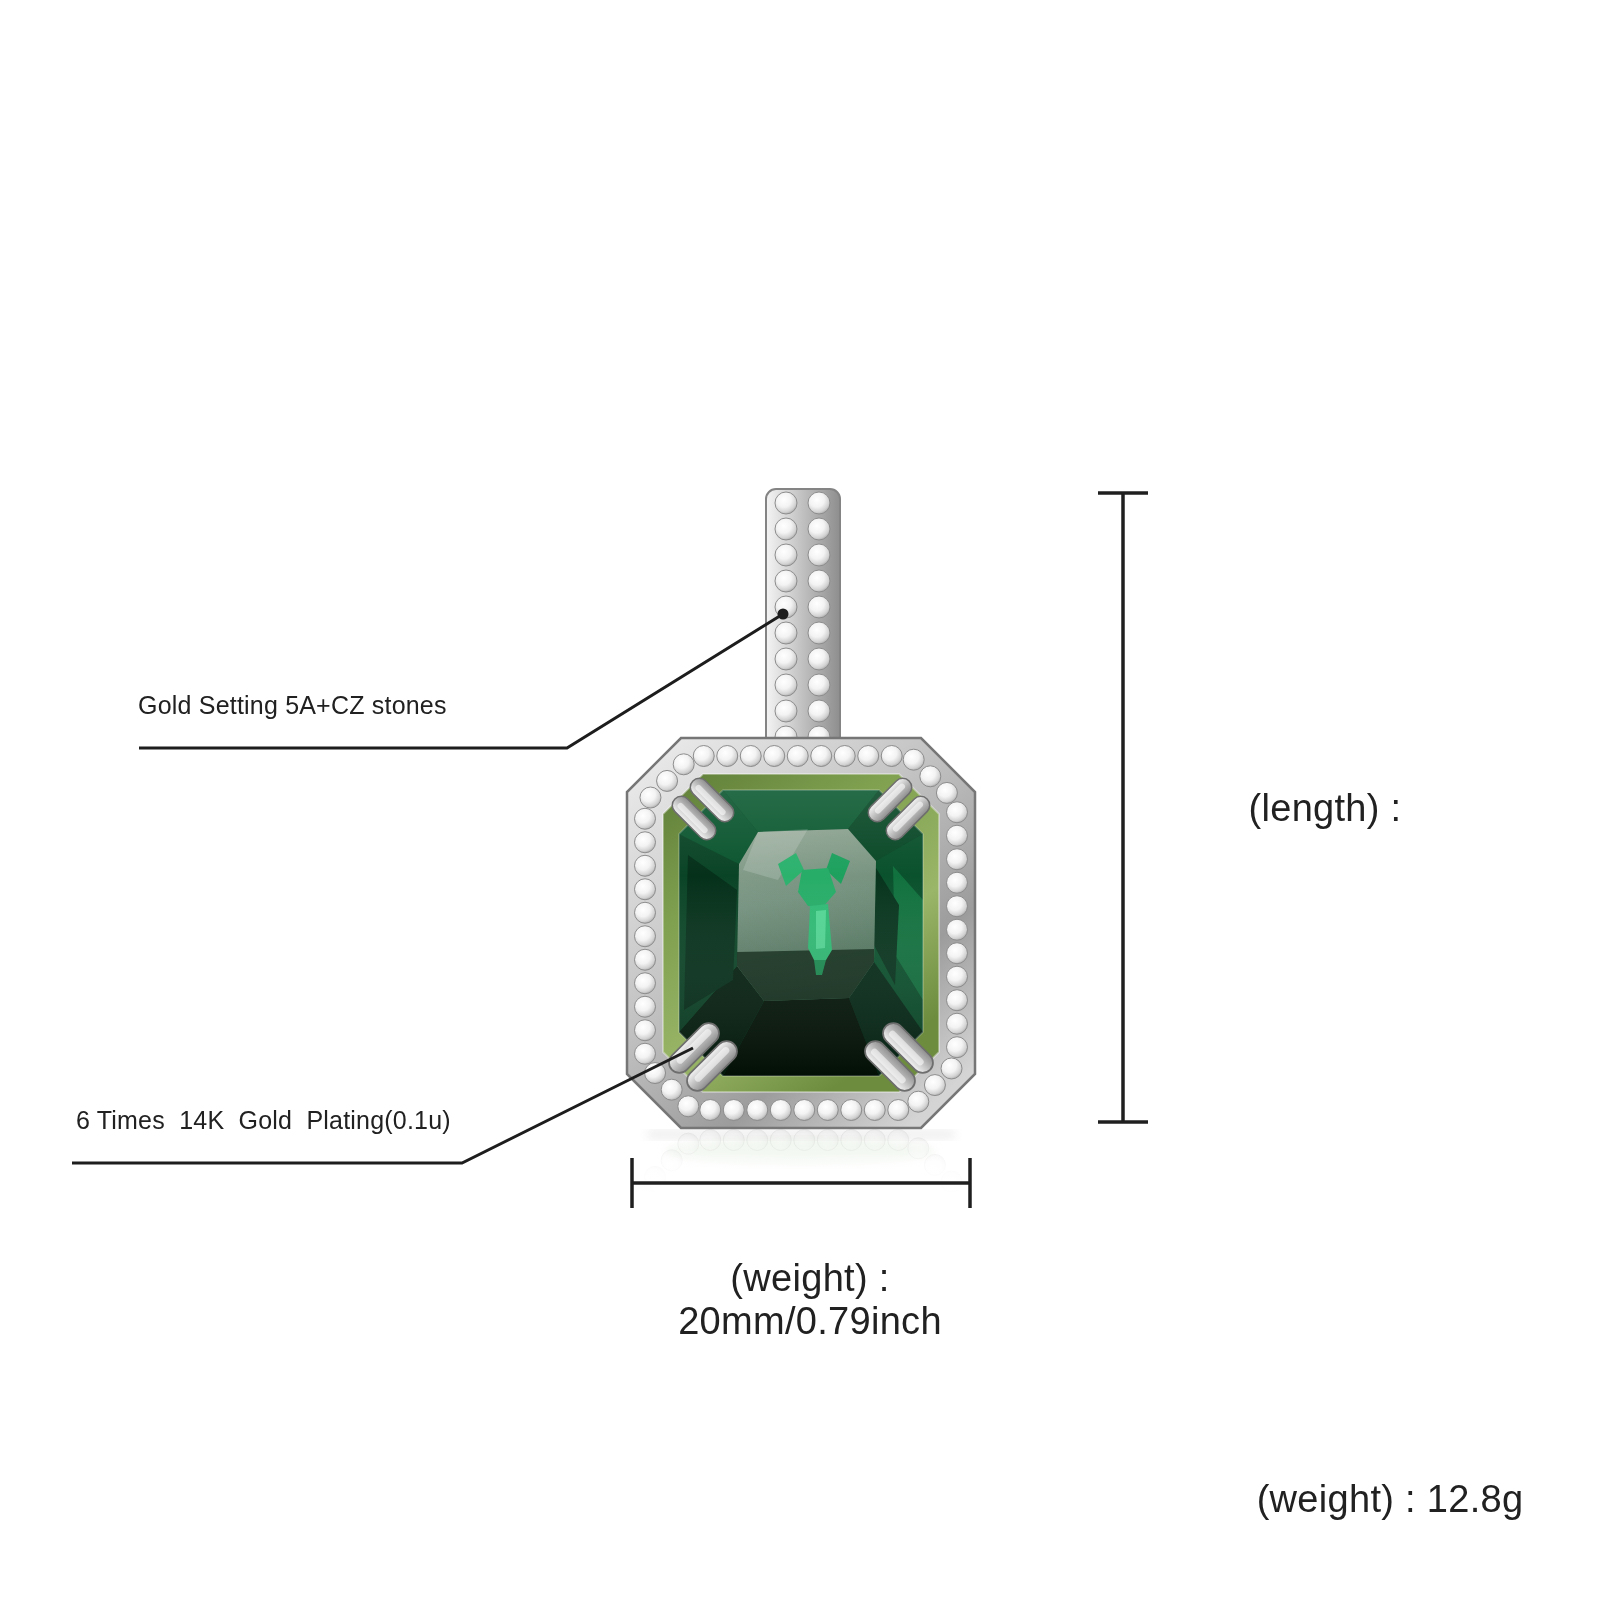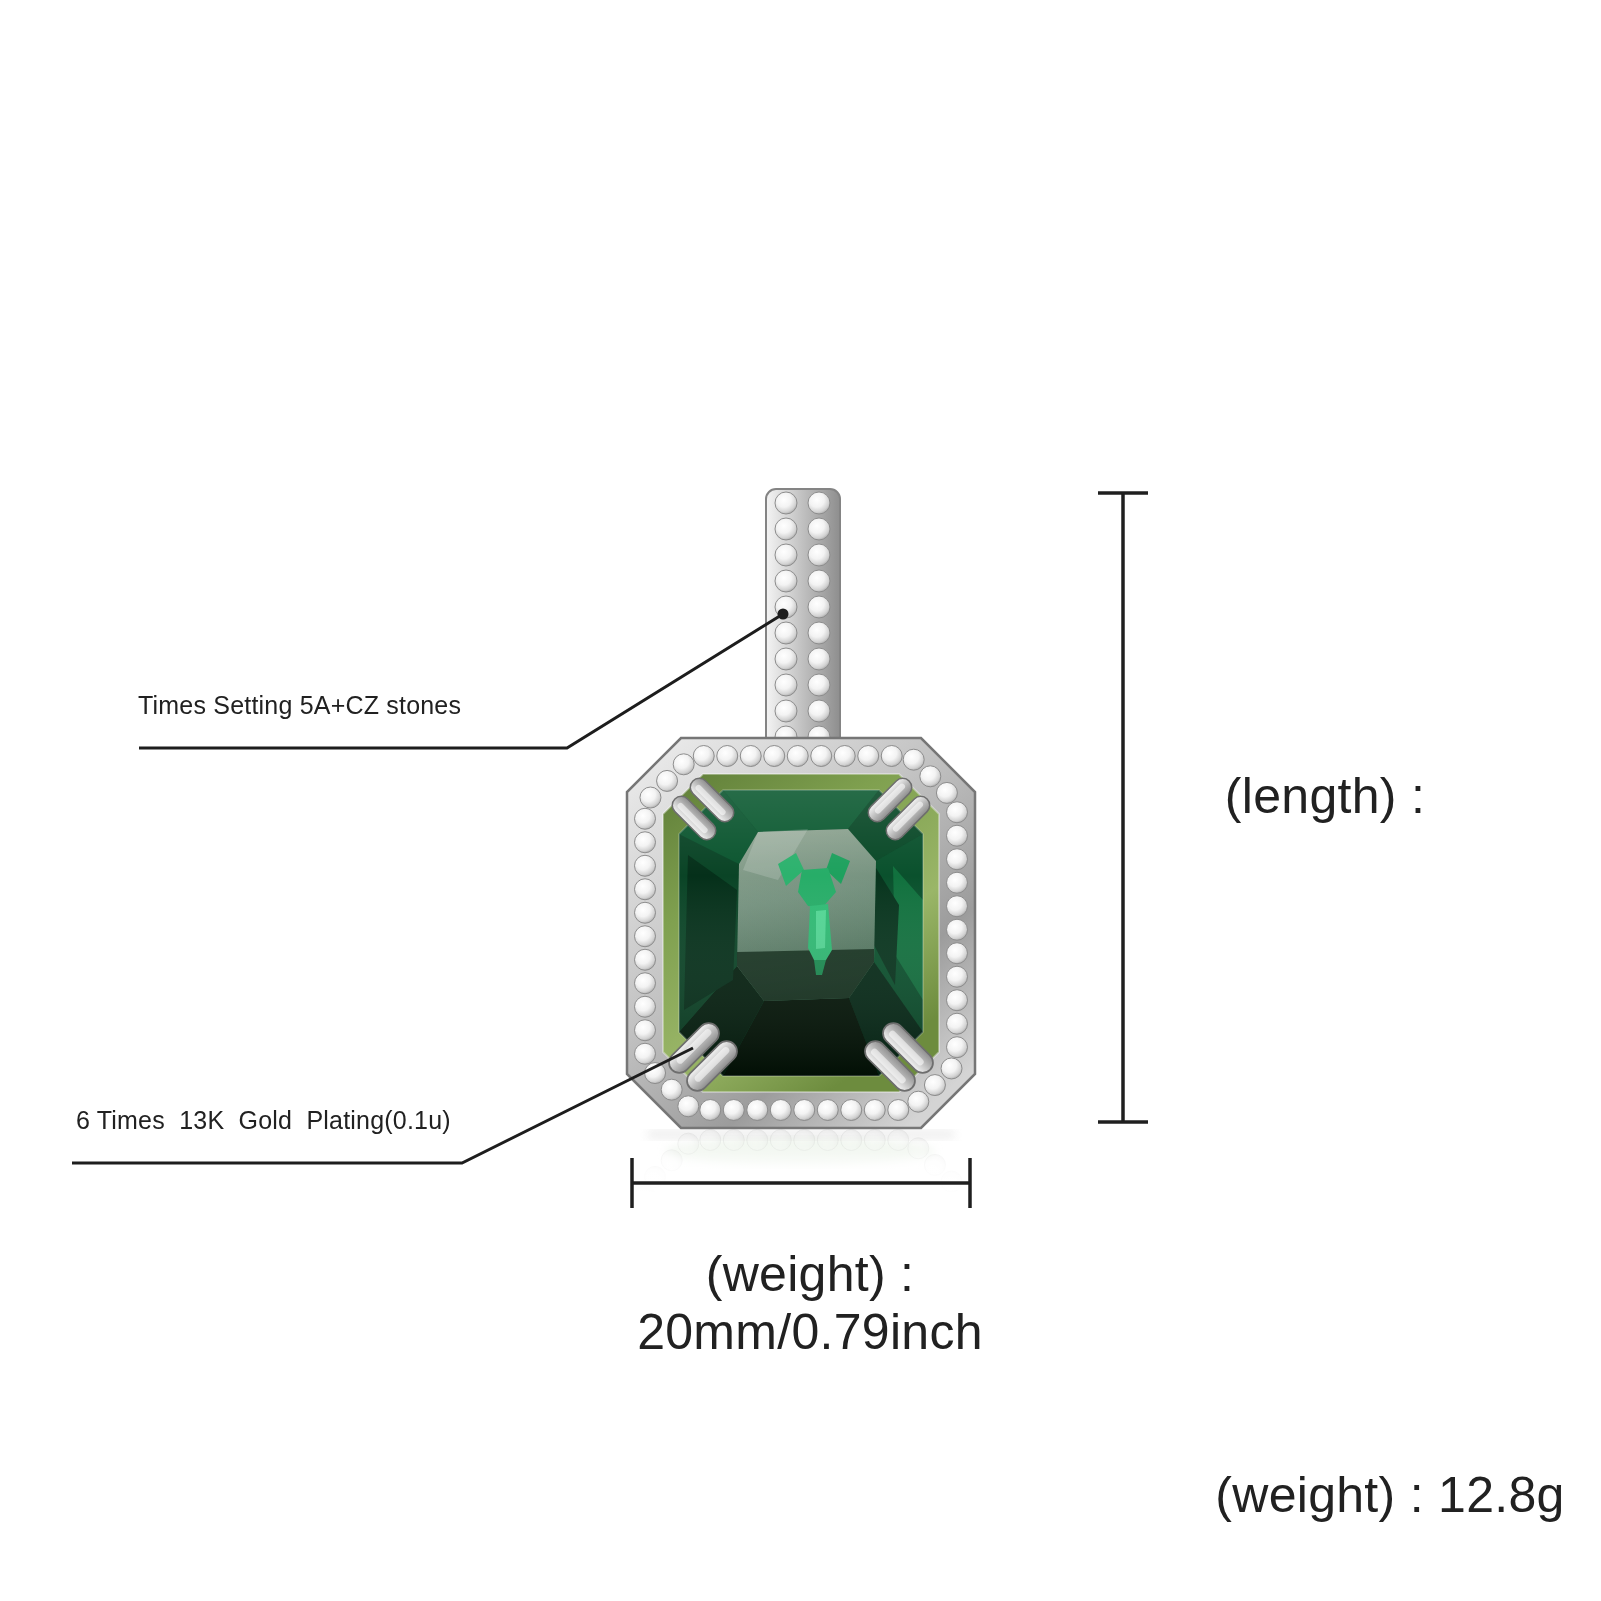--- a/index.html
+++ b/index.html
@@ -3,21 +3,21 @@
 <meta charset="utf-8">
 <style>
   html,body{margin:0;padding:0;background:#ffffff;}
   .canvas{
     position:relative;width:1601px;height:1601px;background:#ffffff;overflow:hidden;
     font-family:"Liberation Sans",sans-serif;color:#202020;
   }
   .scene{position:absolute;left:0;top:0;width:1601px;height:1601px;}
   .label{position:absolute;color:#212121;}
   .ann{font-size:25px;letter-spacing:0.2px;white-space:pre;}
-  .meas{font-size:50px;letter-spacing:0.3px;}
+  .meas{font-size:38px;letter-spacing:0.3px;margin-top:12px;}
   #prong-label{left:138px;top:691px;}
   #gold-label{left:76px;top:1106px;}
   #length-label{left:1135px;top:772px;width:380px;text-align:center;line-height:49px;}
   #width-label{left:610px;top:1245px;width:400px;text-align:center;}
   #weight-label{left:1175px;top:1466px;width:430px;text-align:center;}
 </style>
 </head>
 <body>
 
 <div class="canvas">
@@ -283,23 +283,23 @@
       <line x1="1098" y1="1122" x2="1148" y2="1122"></line>
     </g>
 
     <g stroke="#1f1f1f" stroke-width="3.5">
       <line x1="632" y1="1183" x2="970" y2="1183"></line>
       <line x1="632" y1="1158" x2="632" y2="1208"></line>
       <line x1="970" y1="1158" x2="970" y2="1208"></line>
     </g>
   </svg>
 
-  <div id="prong-label" class="label ann">Times Setting 5A+CZ stones</div>
-
-  <div id="gold-label" class="label ann">6 Times  13K  Gold  Plating(0.1u)</div>
+  <div id="prong-label" class="label ann">Gold Setting 5A+CZ stones</div>
+
+  <div id="gold-label" class="label ann">6 Times  14K  Gold  Plating(0.1u)</div>
 
   <div id="length-label" class="label meas">
     <div>(length) :</div>
   </div>
 
   <div id="width-label" class="label meas">(weight) : 20mm/0.79inch</div>
 
   <div id="weight-label" class="label meas">(weight) : 12.8g</div>
 </div>
 

